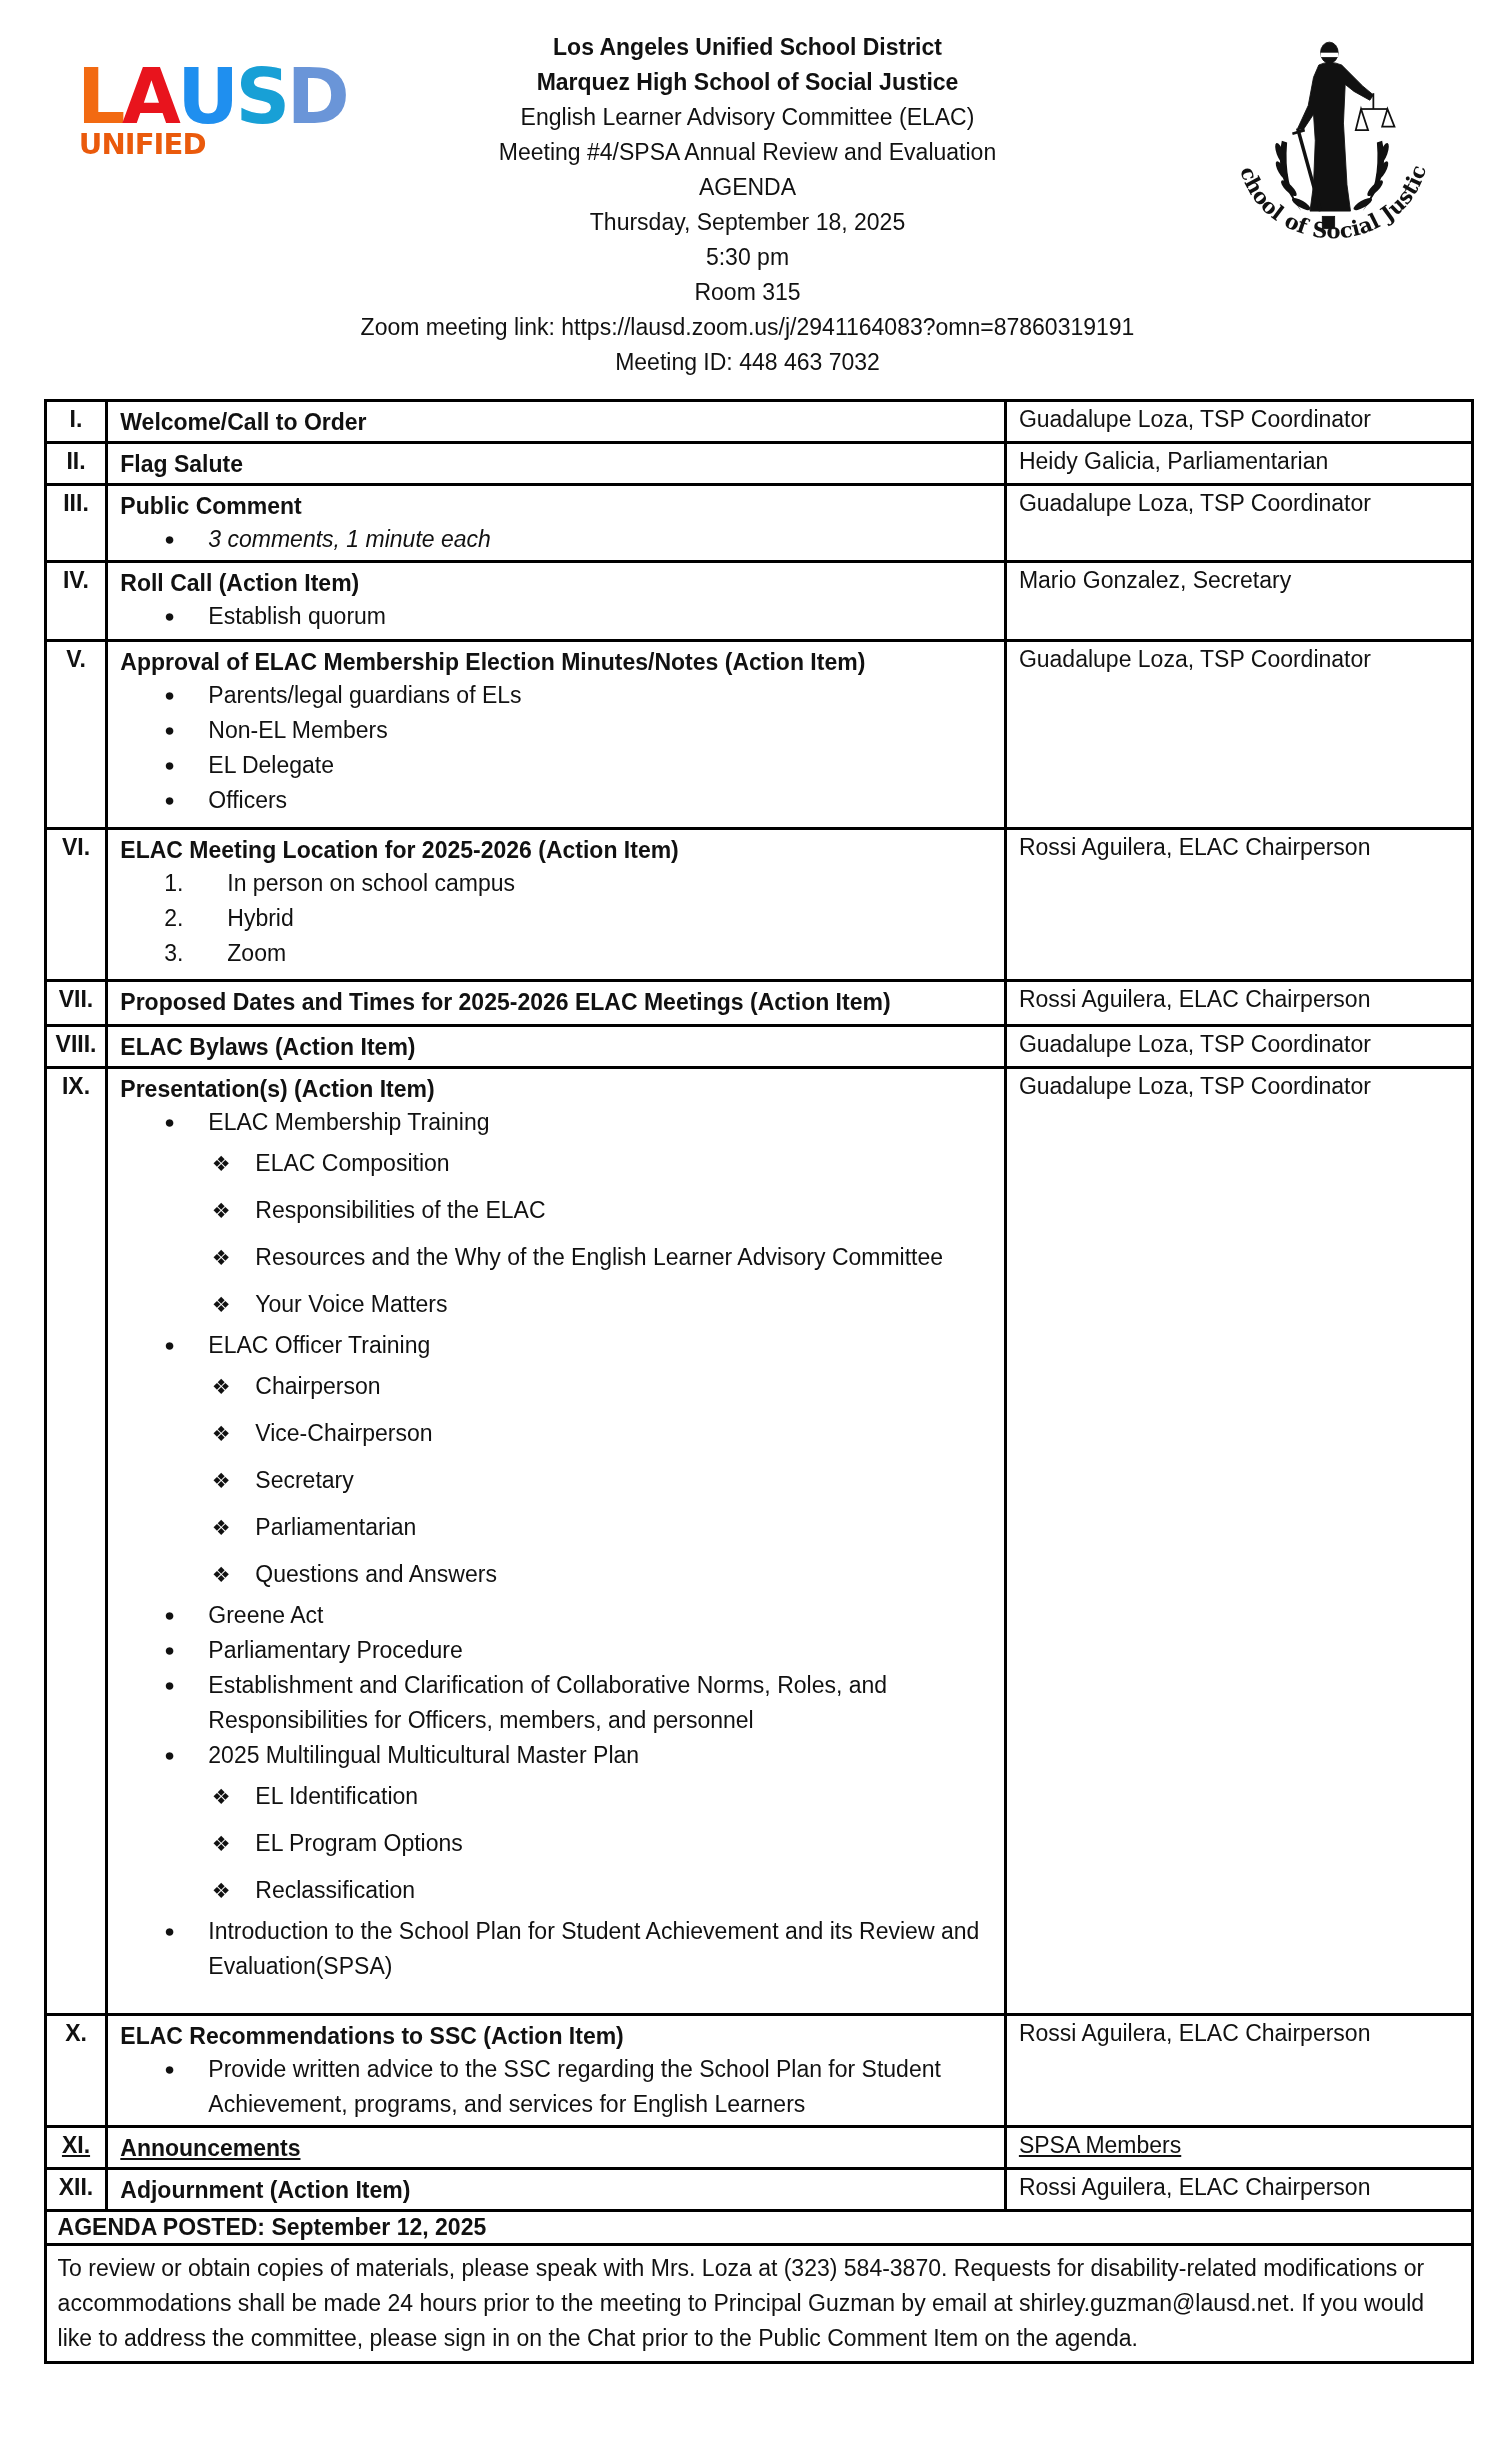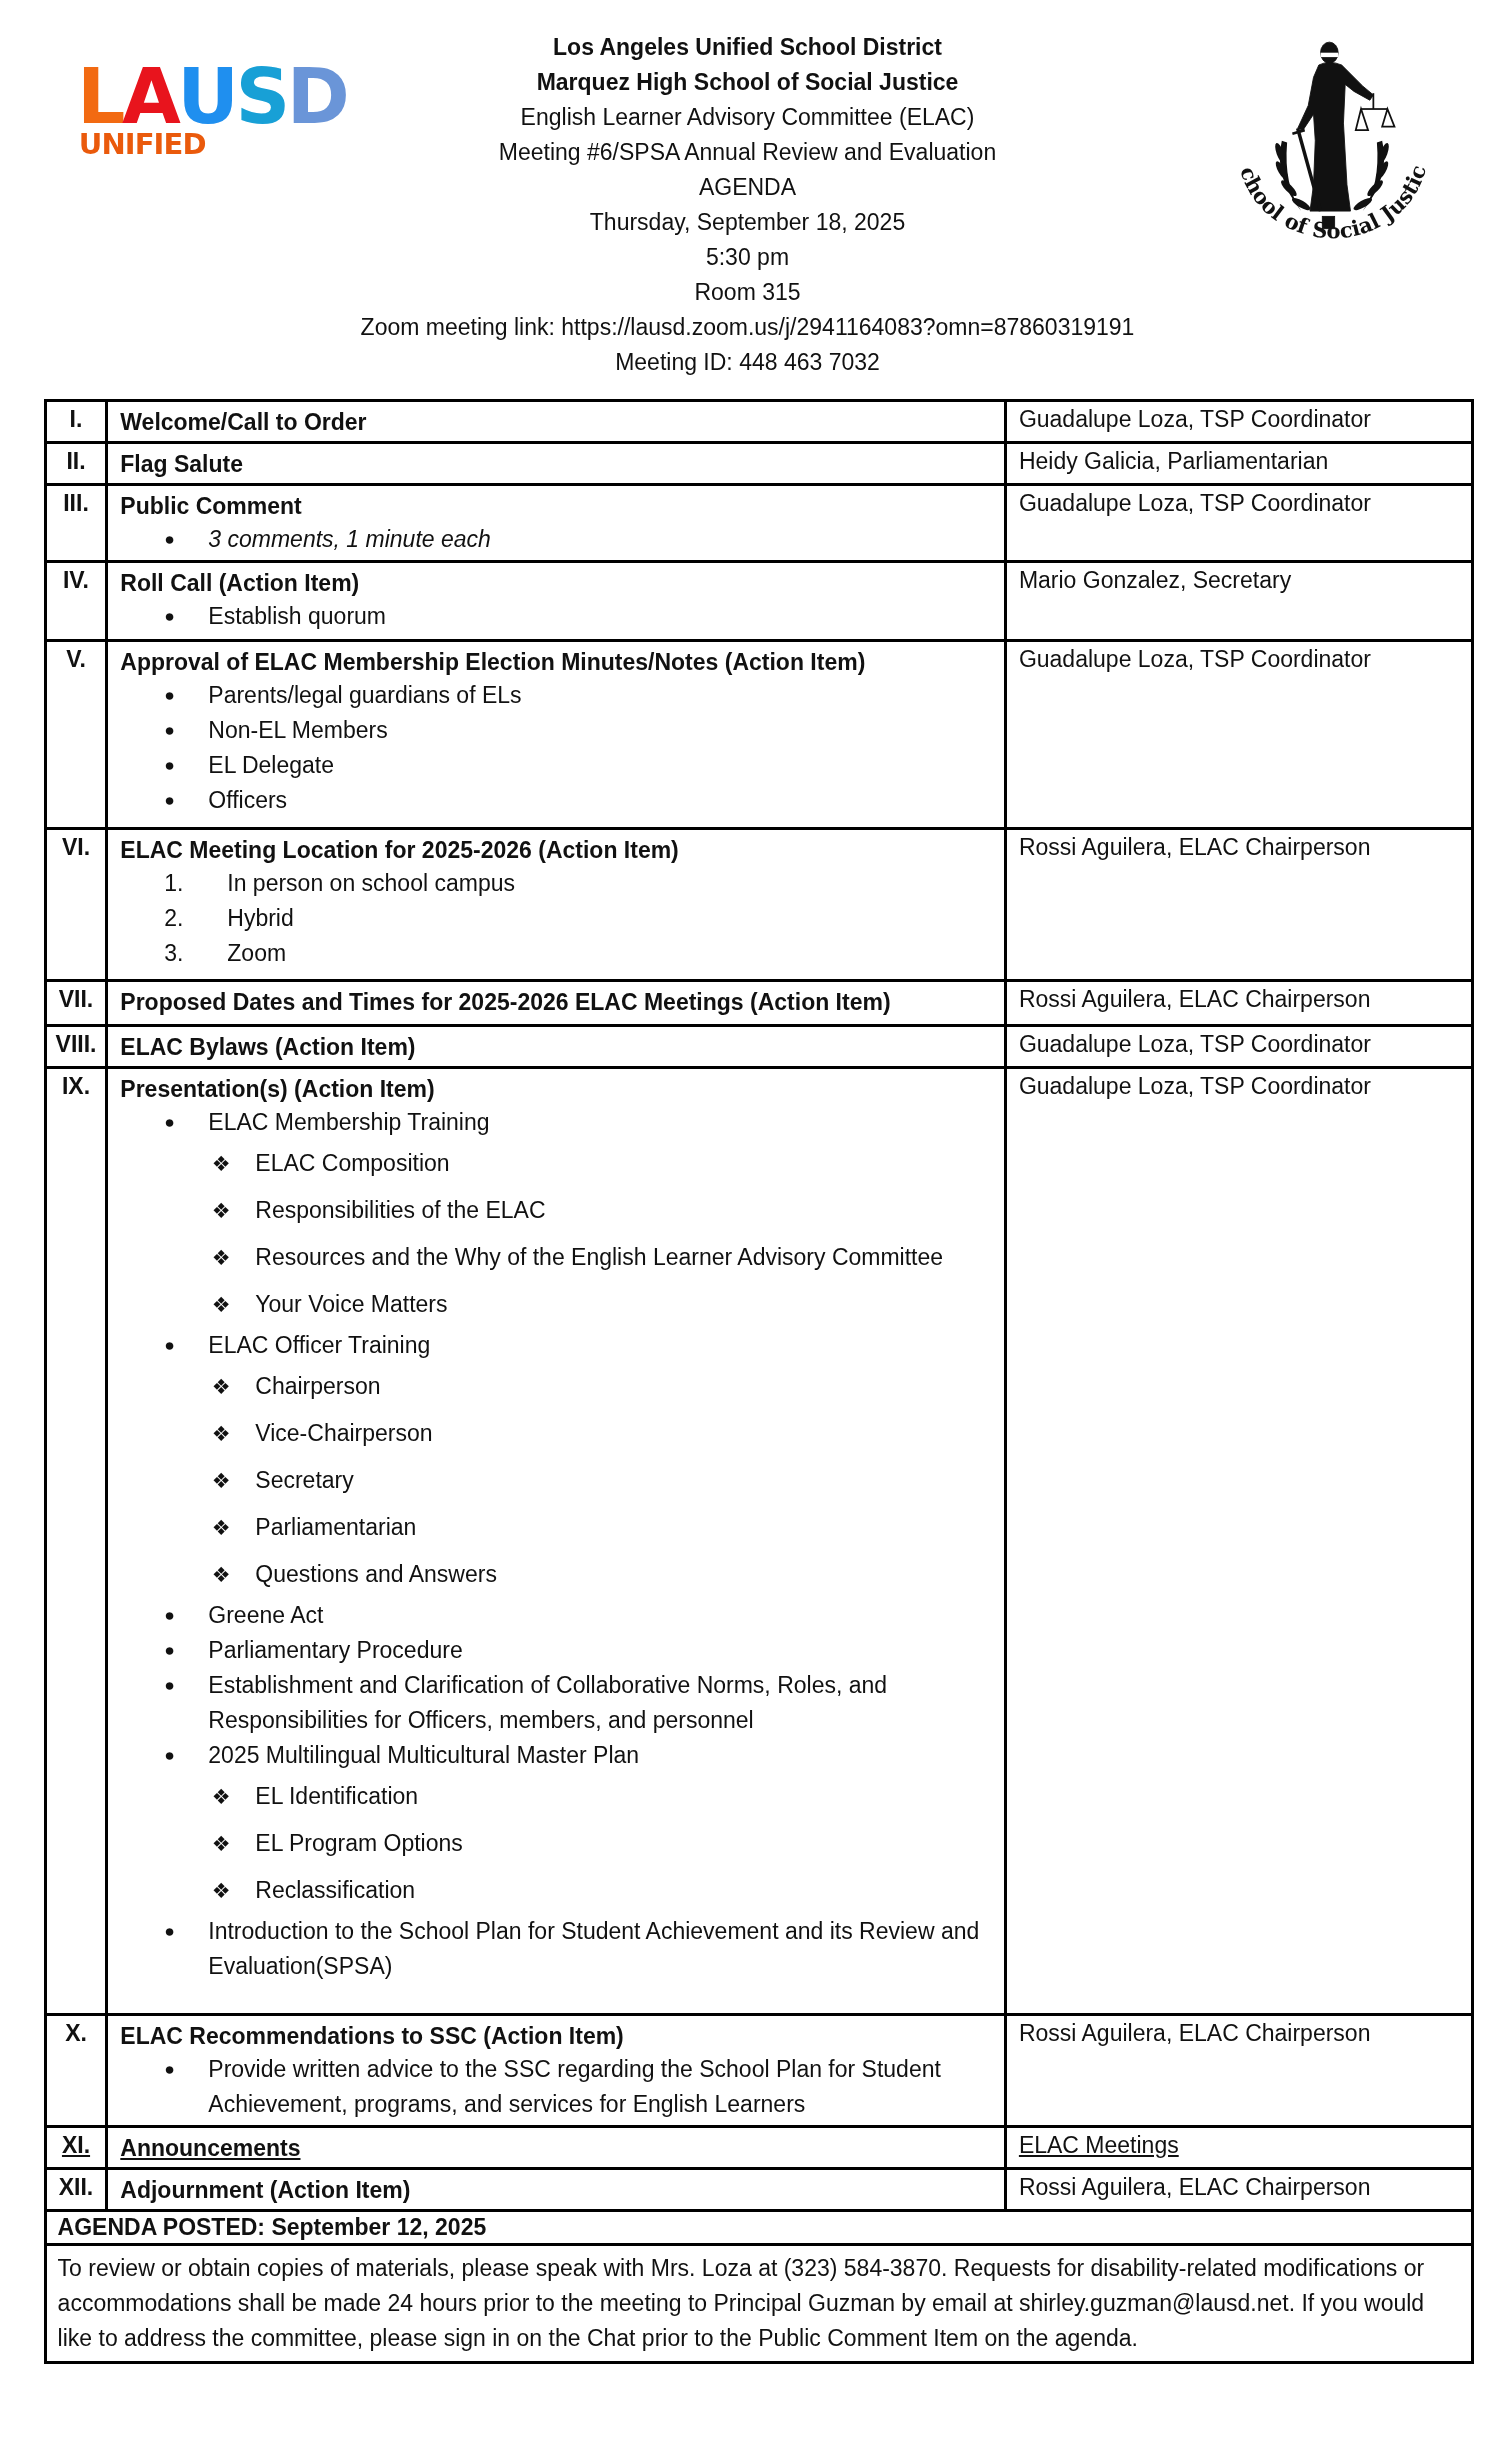--- a/index.html
+++ b/index.html
@@ -44,21 +44,21 @@
   <div class="big">
     <span style="color: rgb(242, 106, 18);">L</span><span style="color: rgb(232, 20, 29);">A</span><span style="color: rgb(31, 143, 239);">U</span><span style="color: rgb(24, 160, 214);">S</span><span style="color: rgb(106, 149, 216);">D</span>
   </div>
   <div class="unified" style="color: rgb(234, 90, 12);">UNIFIED</div>
 </div>
 
 <div class="header">
   <div class="b">Los Angeles Unified School District</div>
   <div class="b">Marquez High School of Social Justice</div>
   <div>English Learner Advisory Committee (ELAC)</div>
-  <div>Meeting #6/SPSA Annual Review and Evaluation</div>
+  <div>Meeting #4/SPSA Annual Review and Evaluation</div>
   <div>AGENDA</div>
   <div>Thursday, September 18, 2025</div>
   <div>5:30 pm</div>
   <div>Room 315</div>
   <div>Zoom meeting link: https://lausd.zoom.us/j/2941164083?omn=87860319191</div>
   <div>Meeting ID: 448 463 7032</div>
 </div>
 
 <svg class="seal" viewBox="0 0 250 260">
   <defs>
@@ -207,21 +207,21 @@
             <li><span class="bullet">●</span><span class="">Provide written advice to the SSC regarding the School Plan for Student Achievement, programs, and services for English Learners</span></li>
           </ul>
         </td>
         <td class="who">Rossi Aguilera, ELAC Chairperson</td>
       </tr>
       <tr style="height: 40px; text-decoration: underline;">
         <td class="num">XI.</td>
         <td class="desc">
           <div class="title">Announcements</div>
         </td>
-        <td class="who">ELAC Meetings</td>
+        <td class="who">SPSA Members</td>
       </tr>
       <tr style="height: 40px;">
         <td class="num">XII.</td>
         <td class="desc">
           <div class="title">Adjournment (Action Item)</div>
         </td>
         <td class="who">Rossi Aguilera, ELAC Chairperson</td>
       </tr>
       <tr>
         <td class="posted" colspan="3">AGENDA POSTED: September 12, 2025</td>

